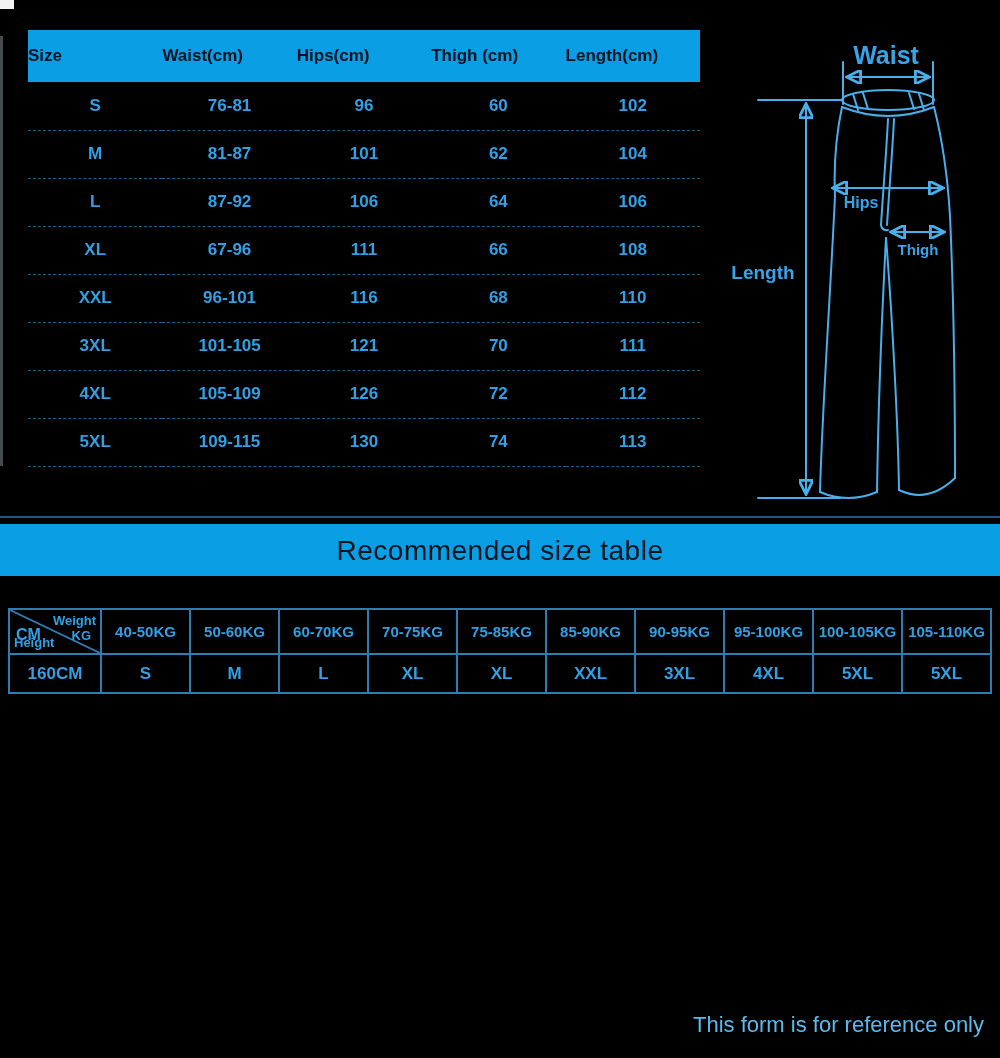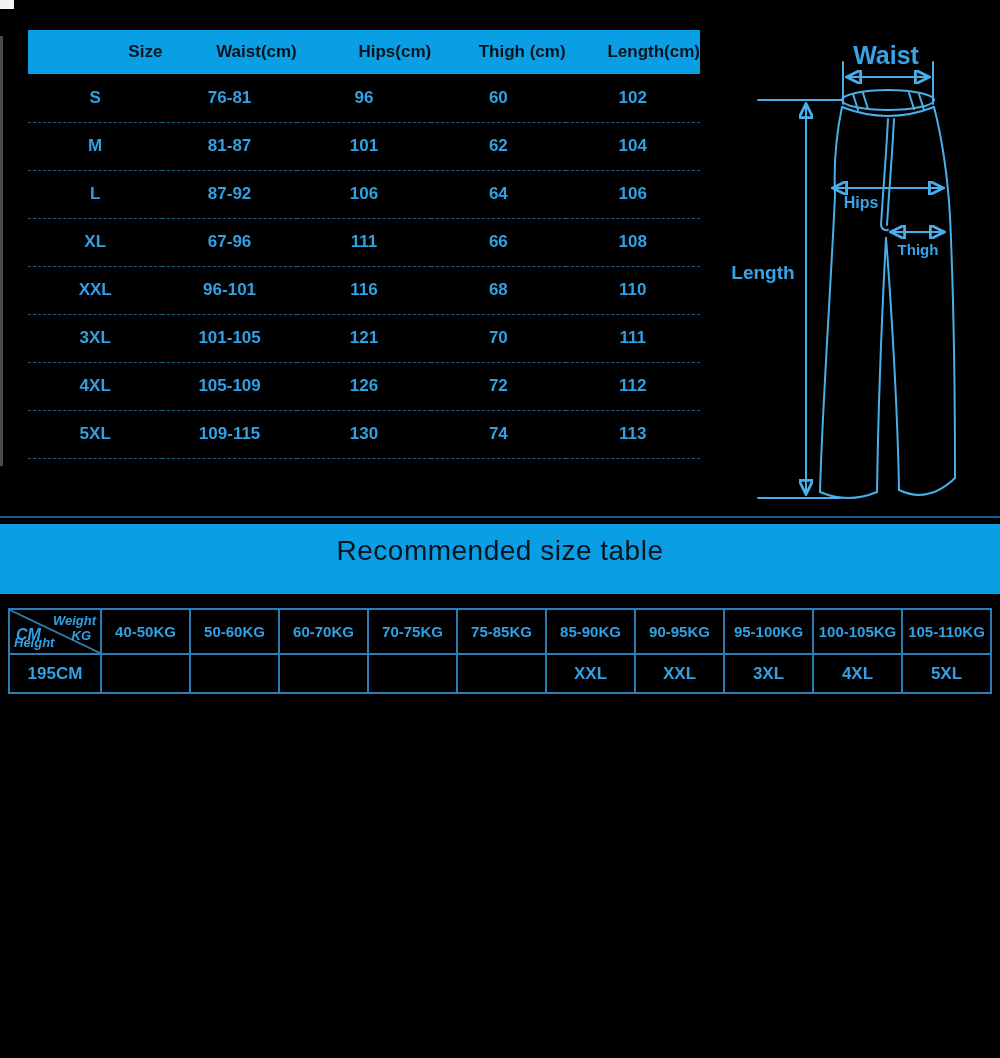--- a/index.html
+++ b/index.html
@@ -24,22 +24,22 @@
   
   .corner-artifact{position:absolute;left:0;top:0;width:14px;height:9px;background:#f2f2f2;}
   .edge-strip{position:absolute;left:0;top:36px;width:3px;height:430px;background:#9aa3a8;opacity:.45;}
 
   
   .size-table{
     position:absolute;left:28px;top:30px;width:672px;
     border-collapse:collapse;table-layout:fixed;
   }
   .size-table th{
-    height:44px;background:var(--accent);color:var(--on-accent);
-    font-size:17px;font-weight:bold;text-align:right;vertical-align:middle;
+    height:52px;background:var(--accent);color:var(--on-accent);
+    font-size:17px;font-weight:bold;text-align:left;vertical-align:middle;
   }
   .size-table td{
     height:48px;color:var(--txt);font-size:17px;font-weight:bold;
     text-align:center;vertical-align:middle;
     border-bottom:1px dashed rgba(58,143,198,.65);
   }
 
   
   .pants-svg{position:absolute;left:700px;top:28px;}
   .pants-svg path,.pants-svg line,.pants-svg ellipse{
@@ -47,37 +47,37 @@
   }
   .pants-svg text{fill:#38A3E6;font-family:"Liberation Sans","DejaVu Sans",sans-serif;font-weight:bold;}
   .t-waist{font-size:25px;}
   .t-hips{font-size:16px;}
   .t-thigh{font-size:15px;}
   .t-length{font-size:19px;}
 
   
   .banner-line{position:absolute;left:0;top:516px;width:1000px;height:2px;background:#1B5B87;}
   .banner{
-    position:absolute;left:0;top:524px;width:1000px;height:70px;
+    position:absolute;left:0;top:524px;width:1000px;height:52px;
     background:var(--accent);color:var(--on-accent);
     font-size:28px;line-height:54px;text-align:center;letter-spacing:.5px;
   }
 
   
   .rec-table{
     position:absolute;left:8px;top:608px;width:984px;
     border-collapse:collapse;table-layout:fixed;
   }
   .rec-table th,.rec-table td{
     border:2px solid var(--grid);color:var(--txt);
     text-align:center;vertical-align:middle;
   }
   .rec-table thead th{height:45px;font-size:15px;font-weight:bold;}
   .rec-table tbody td{height:39px;font-size:17px;font-weight:bold;}
-  .corner-cell{position:relative;padding:4px;font-style:italic;}
+  .corner-cell{position:relative;padding:4px;}
   .corner-cell svg{position:absolute;left:0;top:0;width:100%;height:100%;}
   .corner-cell span{position:absolute;font-size:16px;font-weight:bold;color:var(--txt);line-height:1;}
   .c-weight{top:4px;right:4px;font-size:13px !important;}
   .c-kg{top:19px;right:9px;font-size:13px !important;margin-left:12px;}
   .c-cm{top:17px;left:6px;}
   .c-height{bottom:4px;left:4px;font-size:13px !important;}
 
   
   .footer-note{
     position:absolute;right:16px;top:1012px;
@@ -253,37 +253,38 @@
 
           <th>95-100KG</th>
 
           <th>100-105KG</th>
 
           <th>105-110KG</th>
         </tr>
     </thead>
     <tbody>
 
-
-
-
-
-
-
-
-        <tr>
-          <td>195CM</td>
-          <td></td>
-          <td></td>
-          <td></td>
-          <td></td>
-          <td></td>
-          <td>XXL</td>
+        <tr>
+          <td>160CM</td>
+          <td>S</td>
+          <td>M</td>
+          <td>L</td>
+          <td>XL</td>
+          <td>XL</td>
           <td>XXL</td>
           <td>3XL</td>
           <td>4XL</td>
           <td>5XL</td>
-        </tr>
+          <td>5XL</td>
+        </tr>
+
+
+
+
+
+
+
       </tbody>
   </table>
 
+  <div class="footer-note">This form is for reference only</div>
 
 </div>
 
 </body></html>

